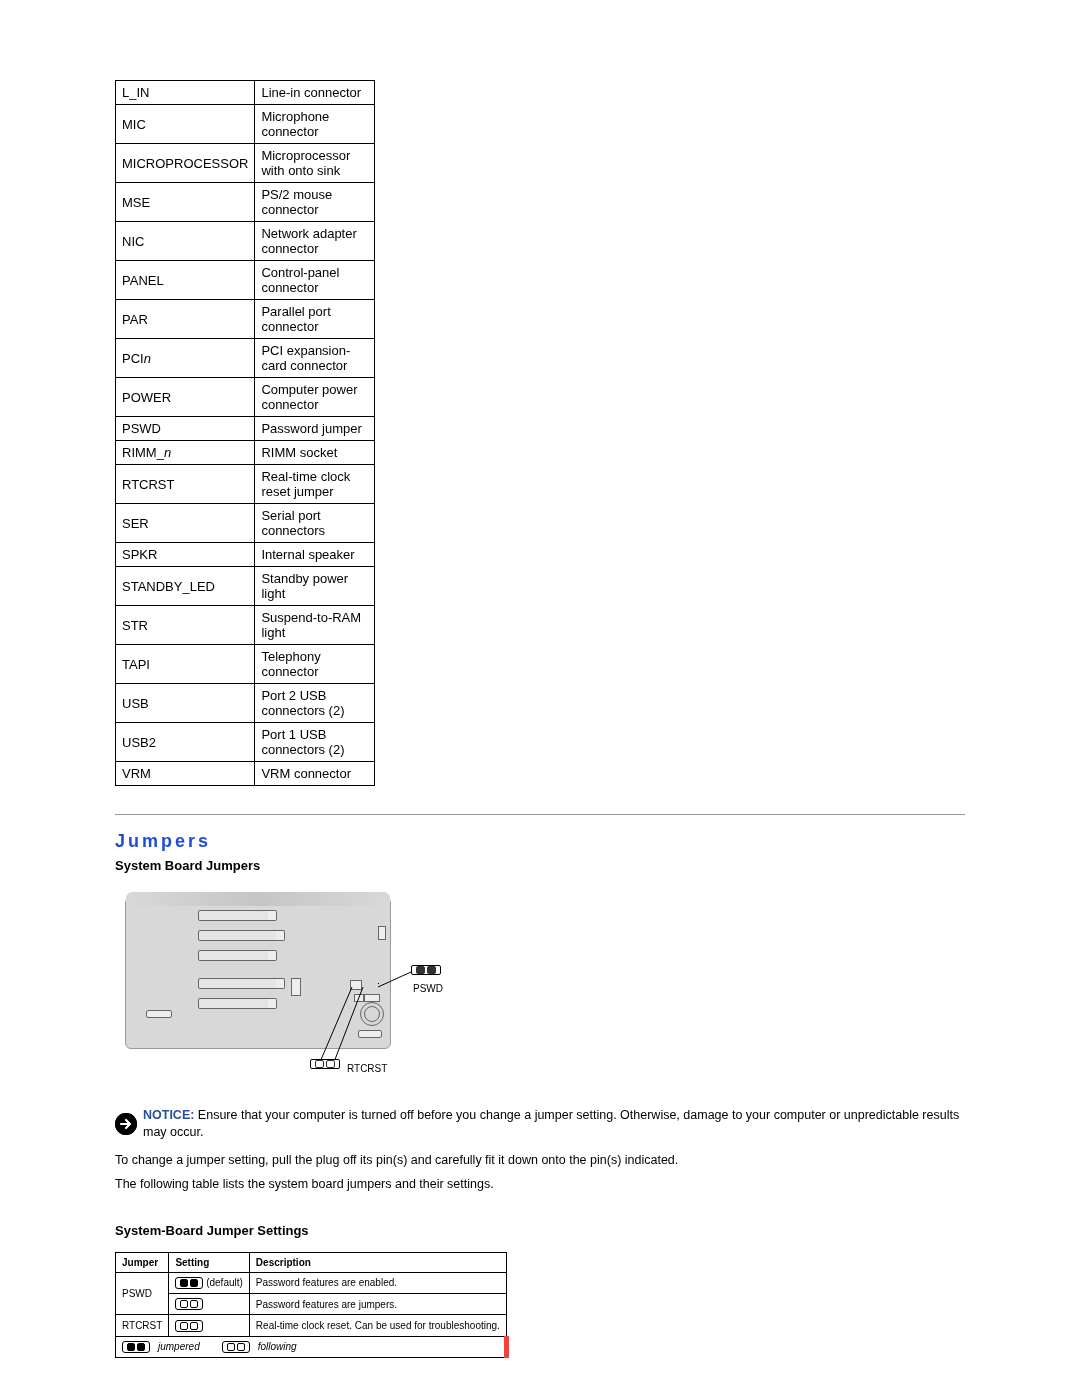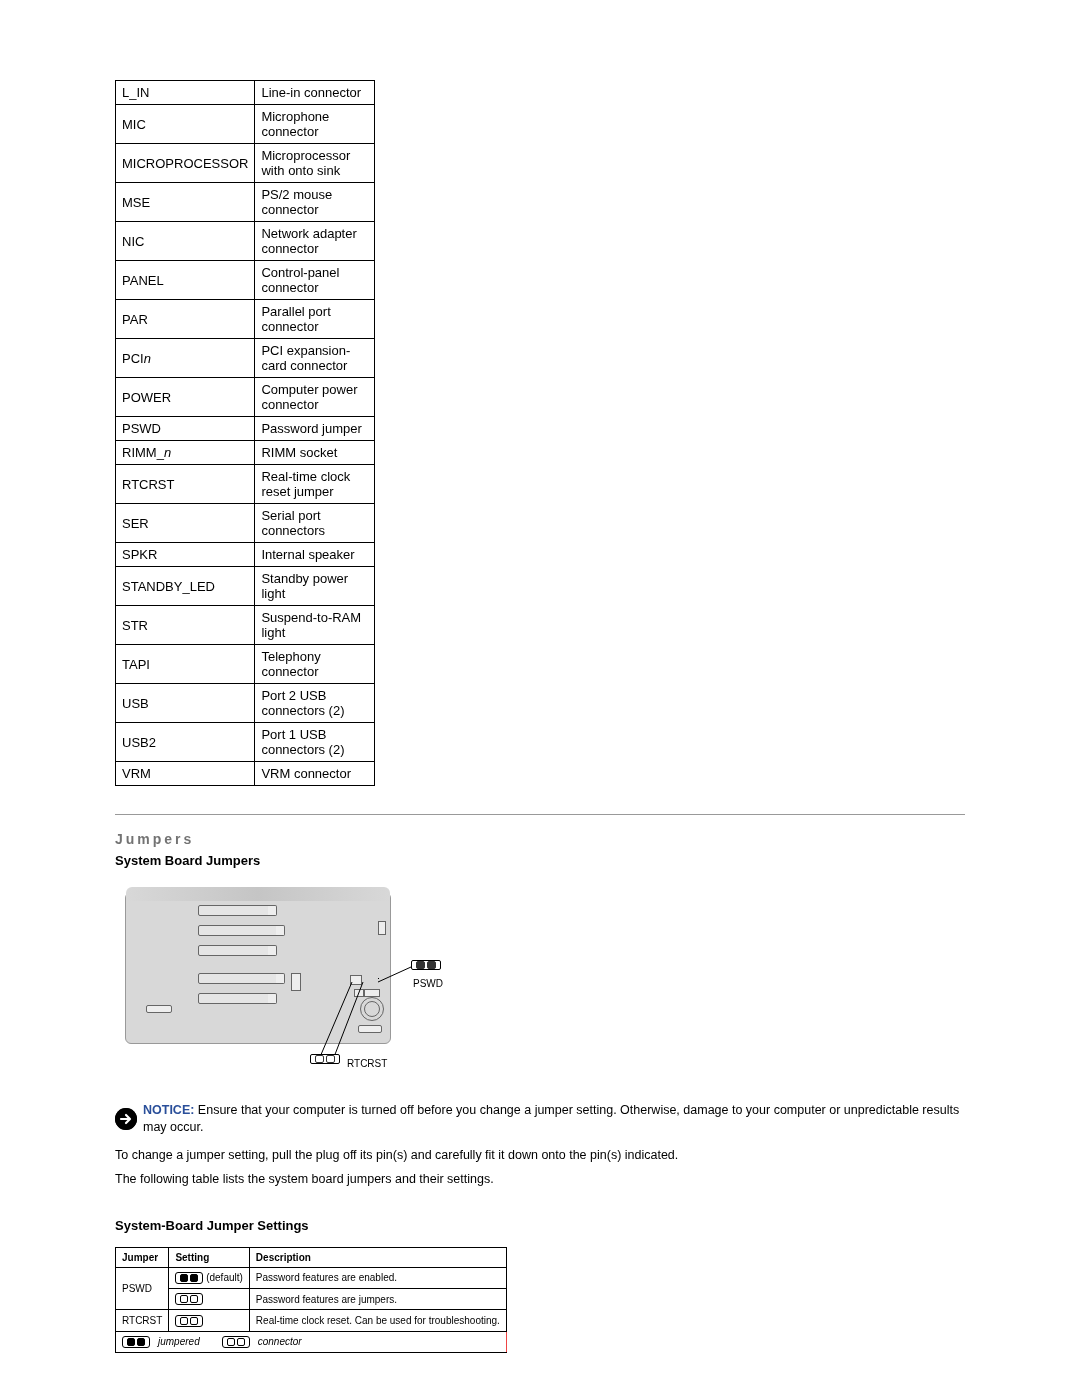--- a/index.html
+++ b/index.html
@@ -29,22 +29,22 @@
   .connector-table td:first-child {
     width: 37%;
   }
   .connector-table td .ital { font-style: italic; }
   hr.sep {
     margin: 28px 0 16px 0;
     border: none;
     border-top: 1px solid #999;
   }
   h2.jumpers {
-    color: #737373;
-    font-size: 14px;
+    color: #1d4ed8;
+    font-size: 18px;
     letter-spacing: 3px;
     margin: 12px 0 6px 0;
     font-weight: bold;
     font-family: Verdana, Geneva, sans-serif;
   }
   .subhead {
     font-weight: bold;
     font-size: 13px;
     margin: 4px 0 14px 0;
   }
@@ -112,21 +112,21 @@
     border:1px solid #000;padding:4px 6px;text-align:left;vertical-align:middle;
   }
   .jumper-settings-table th{font-weight:bold;}
   .pinicon{
     display:inline-block;border:1.5px solid #000;border-radius:3px;
     padding:1px 3px;line-height:0;vertical-align:middle;
   }
   .pinicon .hole{display:inline-block;width:6px;height:6px;border:1px solid #000;border-radius:2px;margin:0 1px;background:#fff;}
   .pinicon .hole.filled{background:#000;}
   .setting-cell{white-space:nowrap;}
-  .legend-row td{border-left:1px solid #000;border-right:1px solid #ef4444;border-bottom:1px solid #000;border-top:none;}
+  .legend-row td{border-left:1px solid #000;border-right:5px solid #ef4444;border-bottom:1px solid #000;border-top:none;}
   .legend-row em{font-style:italic;}
   .legend-inner{display:flex;align-items:center;gap:8px;}
 </style>
 </head>
 <body>
 
 <div class="page">
 
   <table class="connector-table">
     <tbody id="conn-tbody">
@@ -300,20 +300,20 @@
         </tr>
       </tbody>
     <tbody>
         <tr class="legend-row">
       <td colspan="3">
         <div class="legend-inner">
           <span class="pinicon"><span class="hole filled"></span><span class="hole filled"></span></span>
           <em>jumpered</em>
           <span style="width:6px;"></span>
           <span class="pinicon"><span class="hole"></span><span class="hole"></span></span>
-          <em>connector</em>
+          <em>following</em>
         </div>
       </td>
     </tr>
   </tbody>
     </table>
 
 </div>
 
 </body></html>

